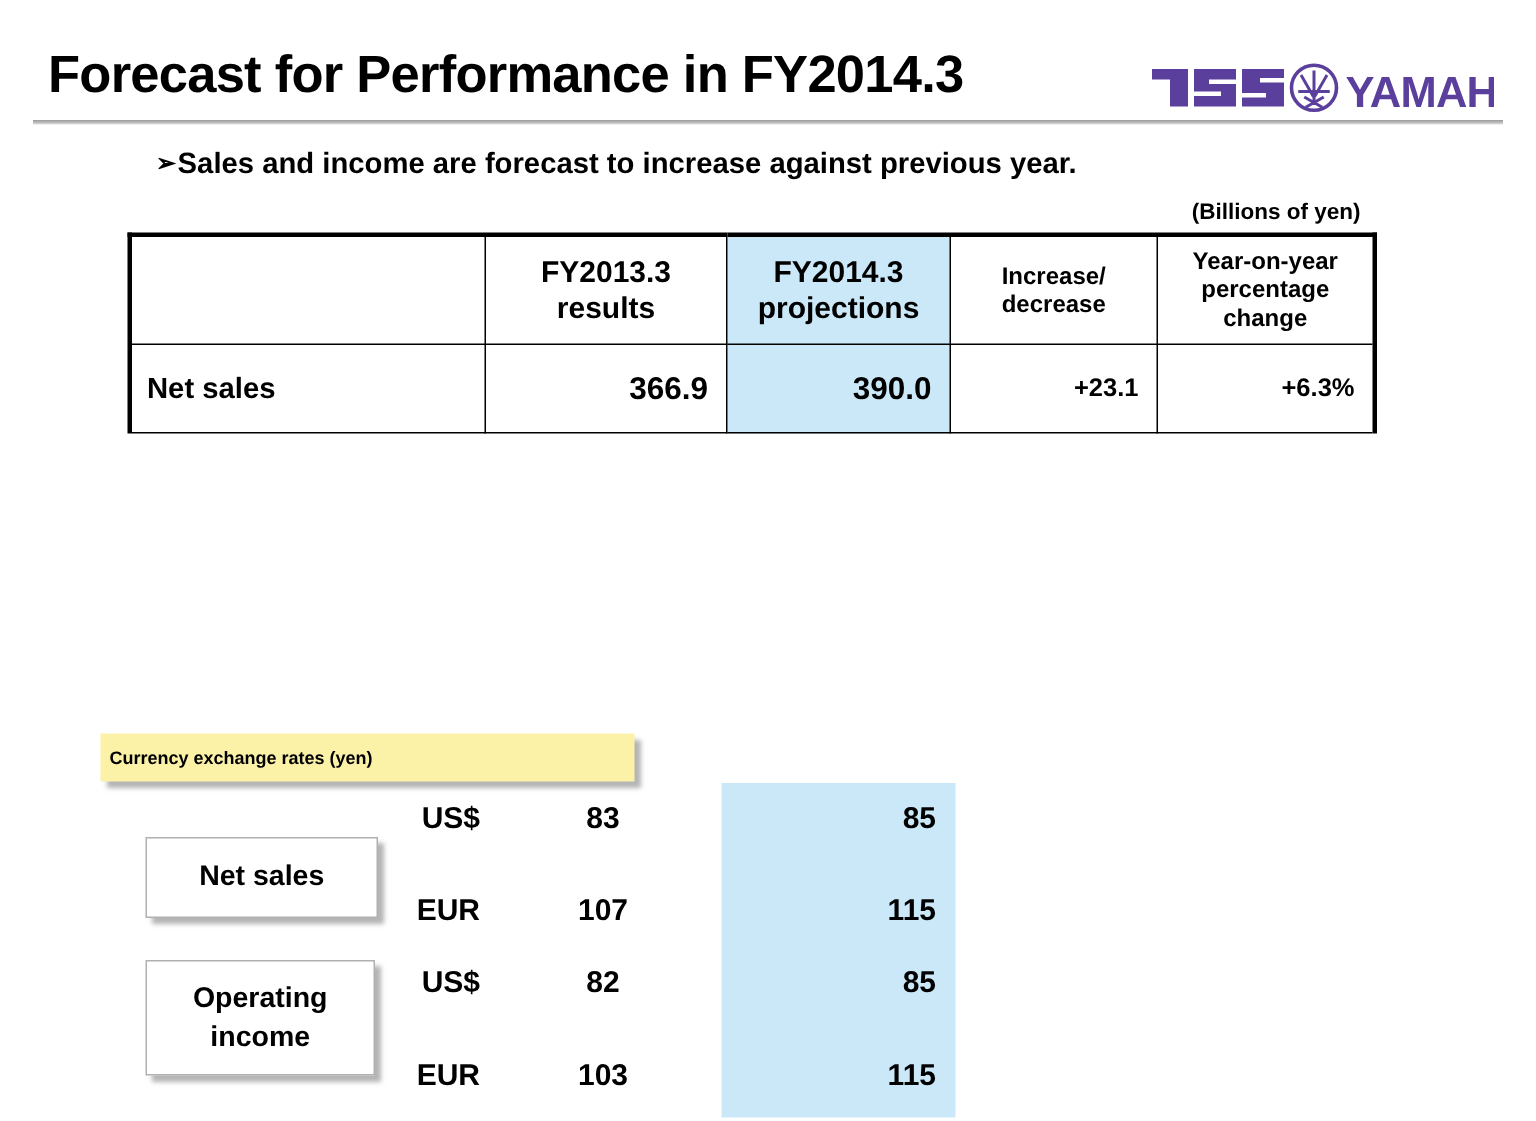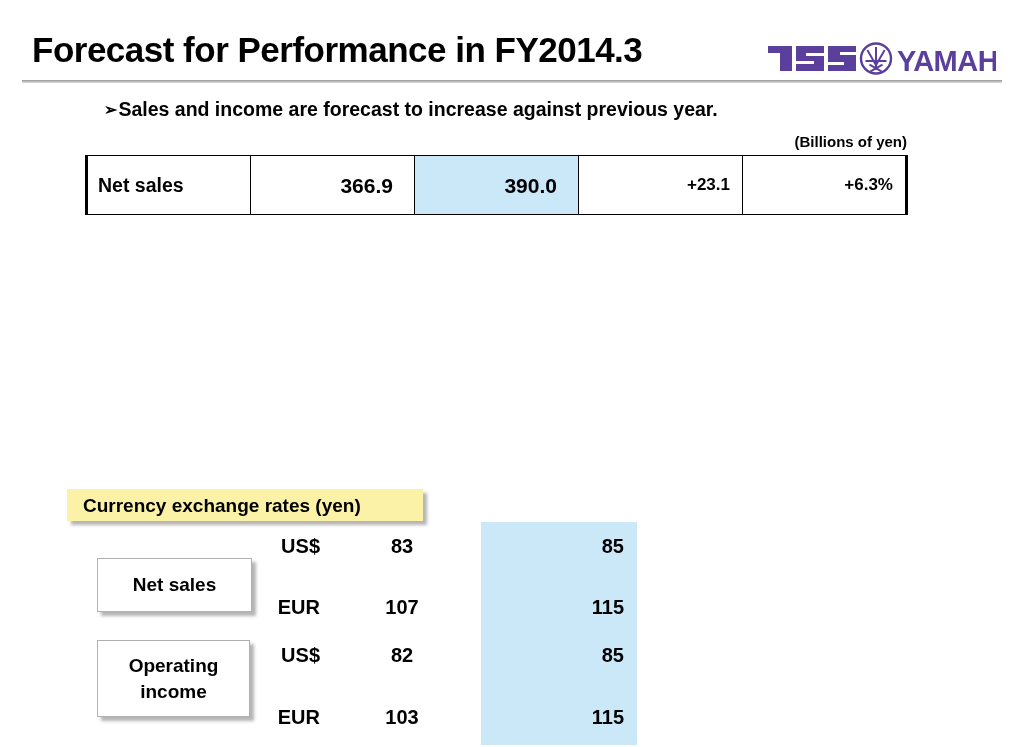--- a/index.html
+++ b/index.html
@@ -123,21 +123,21 @@
     font-weight: bold;
     padding-left: 10px;
     line-height: 15px;
     margin-top: 1px;
   }
   .num-main {
     display: block;
     text-align: right;
     font-size: 21px;
     font-weight: bold;
-    padding-right: 21px;
+    padding-right: 12px;
     line-height: 23px;
   }
   .num-sub {
     display: block;
     text-align: right;
     font-size: 14px;
     font-weight: bold;
     padding-right: 12px;
     line-height: 17px;
     margin-top: 1px;
@@ -154,22 +154,22 @@
   
   #fx-yellow-box {
     position: absolute;
     left: 67px; top: 489px;
     width: 356px; height: 32px;
     background: #fbf2a8;
     box-shadow: 4px 4px 3px rgba(120,120,120,0.55);
   }
   #fx-yellow-label {
     position: absolute;
-    left: 16px; top: 5px;
-    font-size: 19px;
+    left: 6px; top: 5px;
+    font-size: 12px;
     font-weight: bold;
     white-space: nowrap;
     line-height: 23px;
   }
 
   #fx-blue-band {
     position: absolute;
     left: 481px; top: 522px;
     width: 156px; height: 223px;
     background: #cbe8f9;
@@ -264,20 +264,40 @@
 
 <div id="bullet-line">
   <span id="bullet-arrow">➢</span><span>Sales and income are forecast to increase against previous year.</span>
 </div>
 
 <div id="units-label">(Billions of yen)</div>
 
 <table id="main-table">
   <tbody>
 
+    <tr>
+      <td class="col-label outer-top outer-left"></td>
+      <td class="col-prev hdr-cell outer-top">
+        <div class="hdr-big">FY2013.3</div>
+        <div class="hdr-big">results</div>
+      </td>
+      <td class="col-proj hdr-cell hl outer-top">
+        <div class="hdr-big">FY2014.3</div>
+        <div class="hdr-big">projections</div>
+      </td>
+      <td class="col-delta hdr-cell outer-top">
+        <div class="hdr-sm">Increase/</div>
+        <div class="hdr-sm">decrease</div>
+      </td>
+      <td class="col-pct hdr-cell outer-top outer-right">
+        <div class="hdr-sm">Year-on-year</div>
+        <div class="hdr-sm">percentage</div>
+        <div class="hdr-sm">change</div>
+      </td>
+    </tr>
 
     <tr class="row-net-sales">
       <td class="outer-left">
         <span class="lbl-main">Net sales</span>
       </td>
       <td>
         <span class="num-main">366.9</span>
       </td>
       <td class="hl">
         <span class="num-main">390.0</span>

